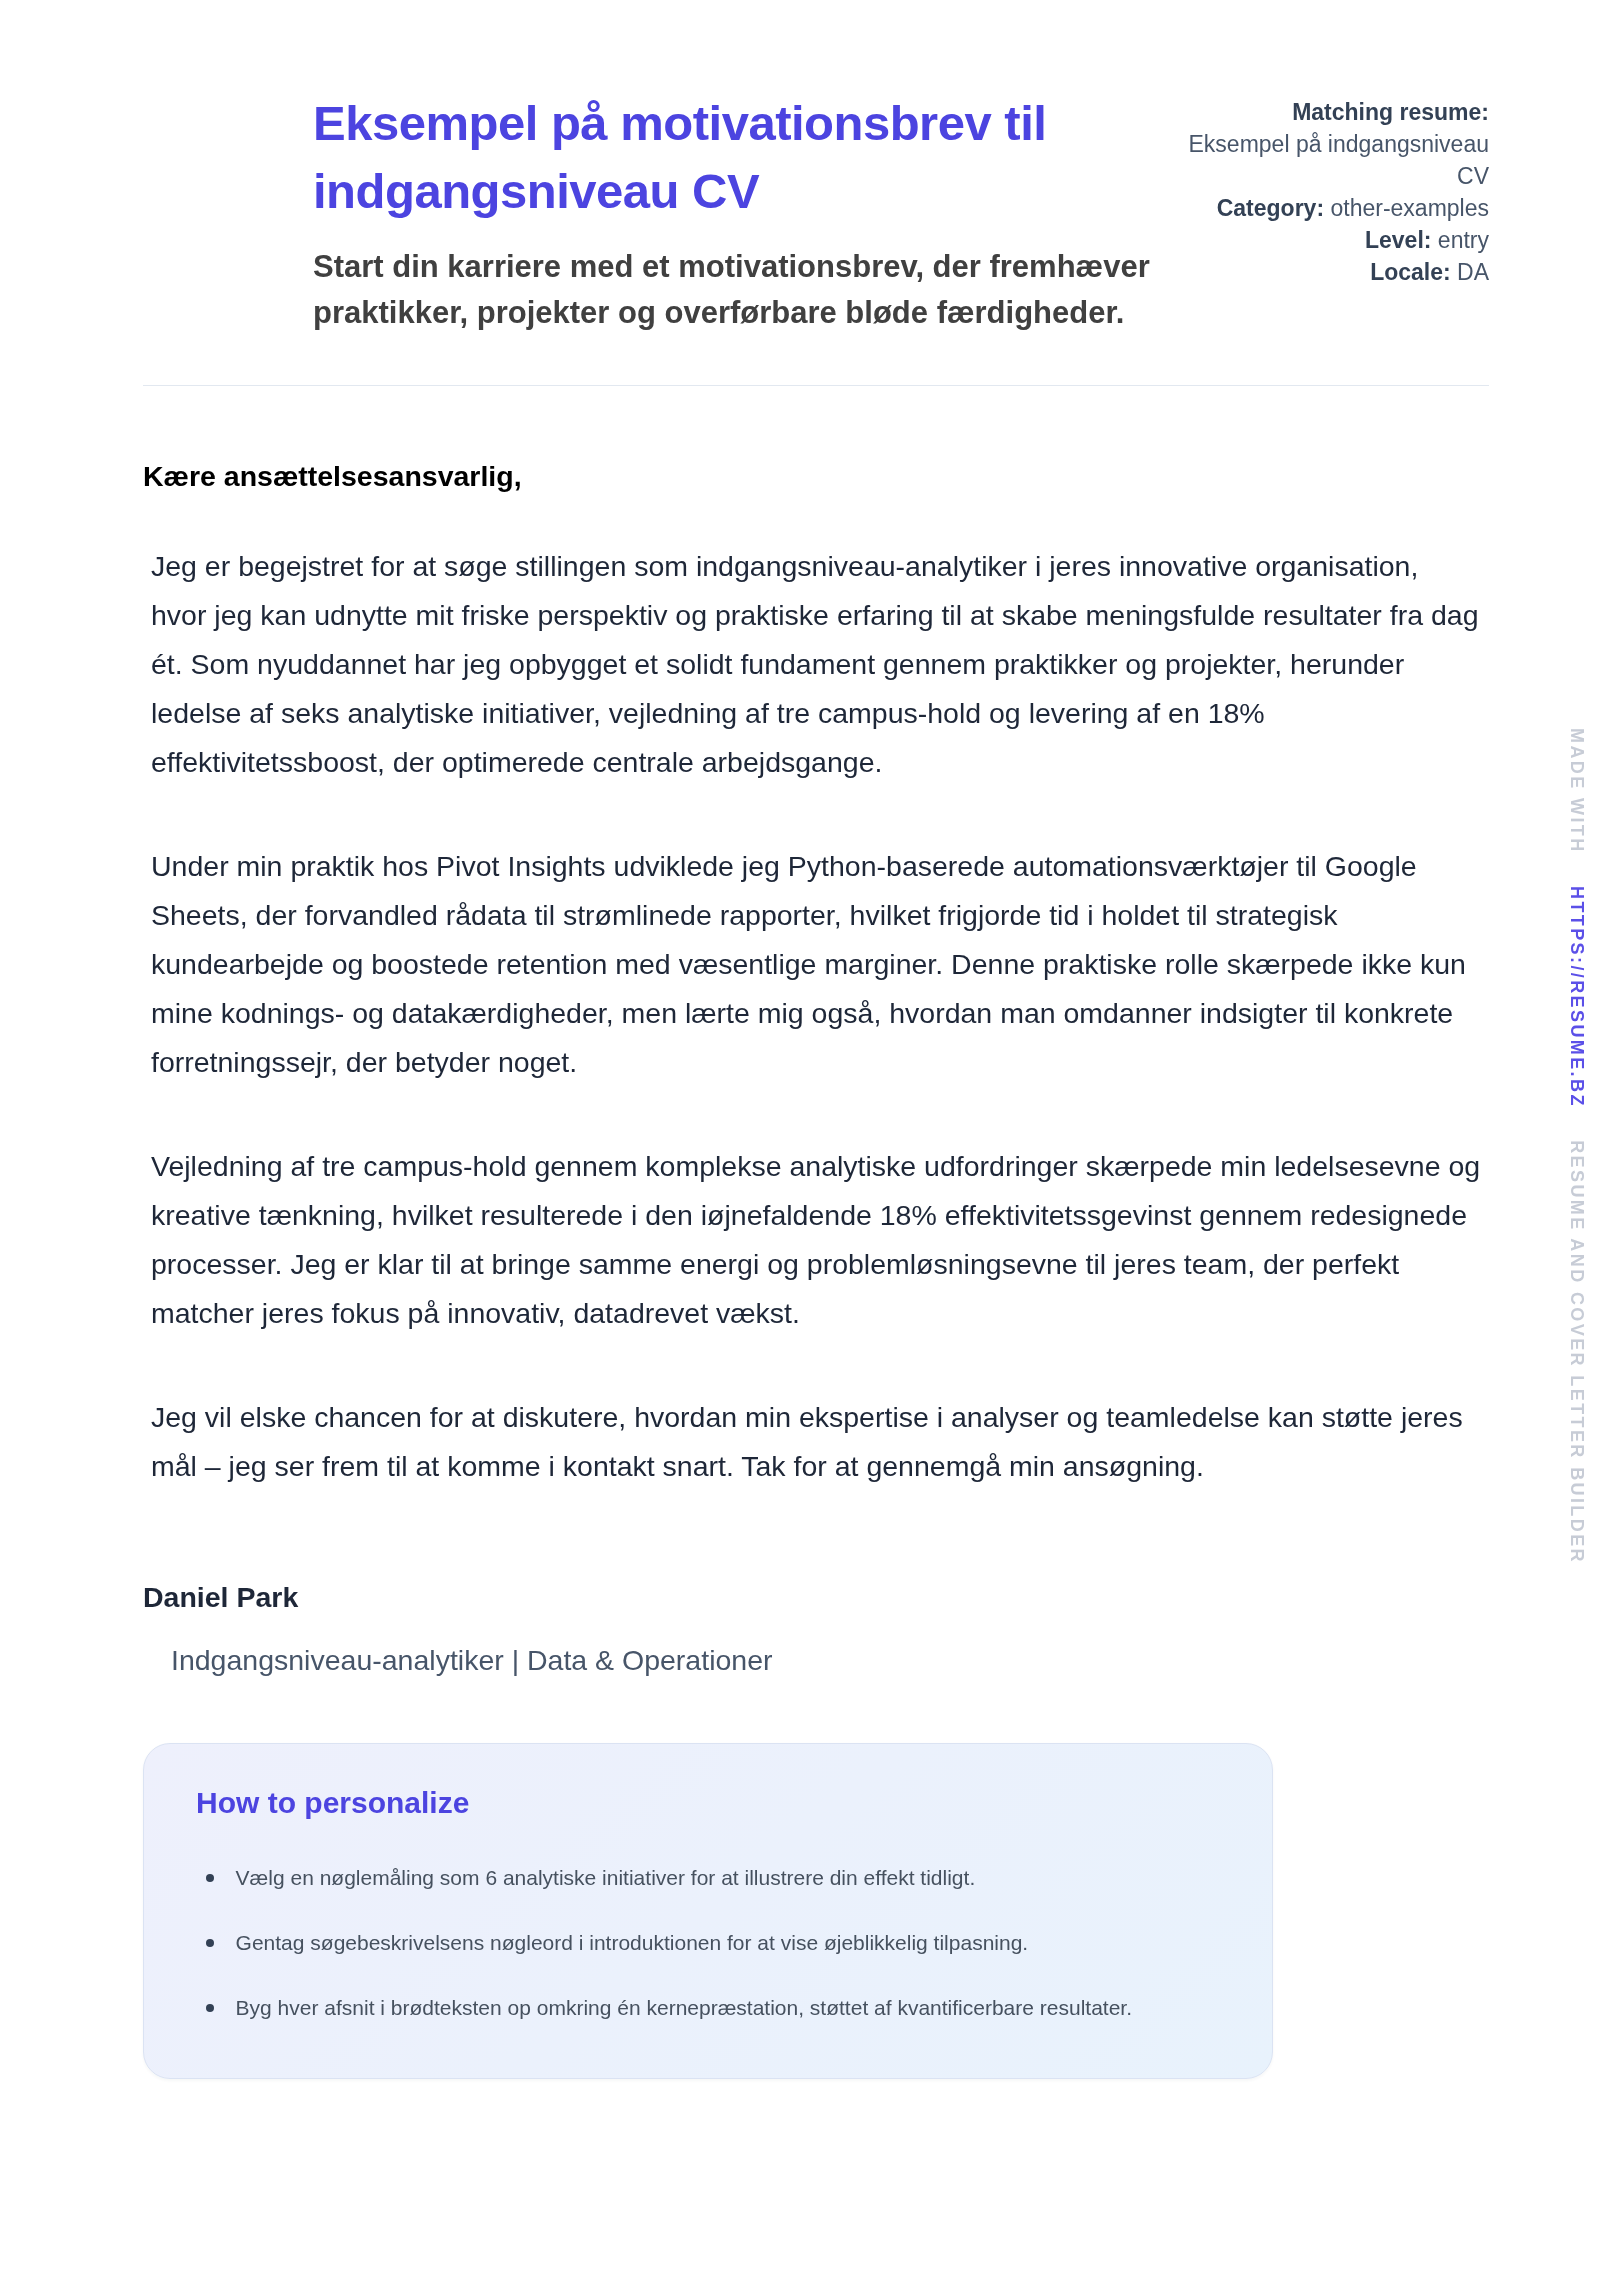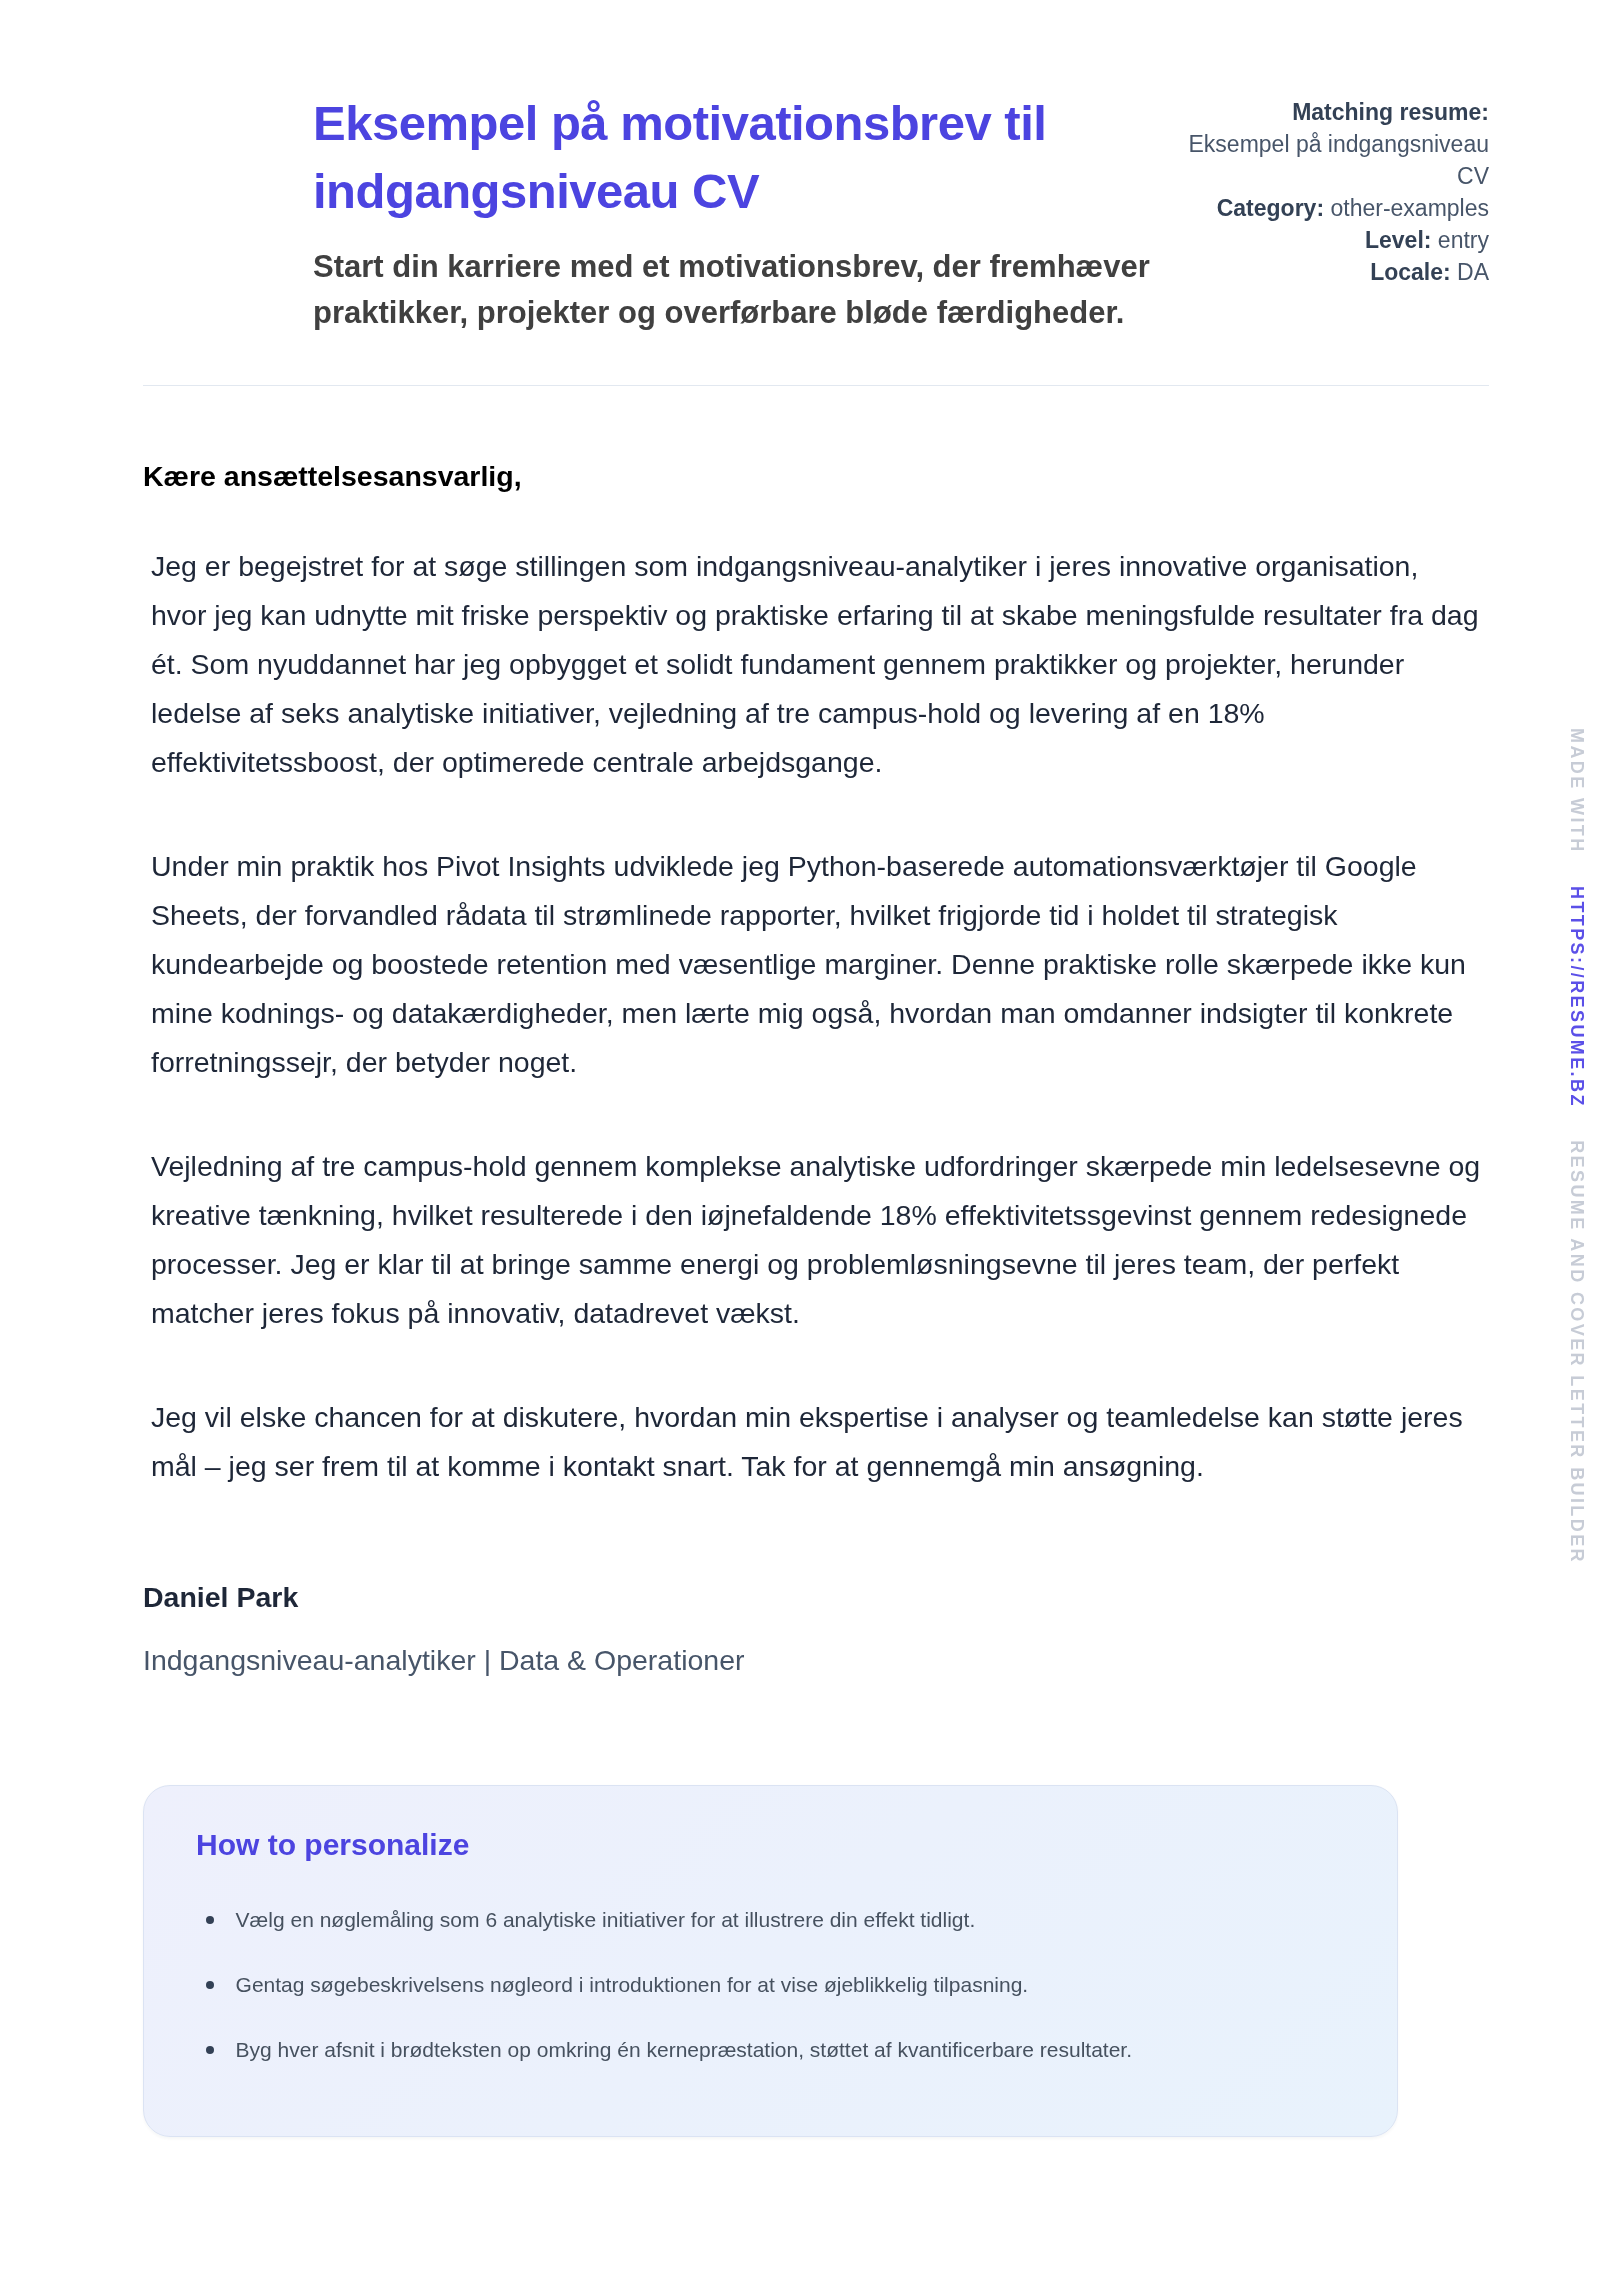--- a/index.html
+++ b/index.html
@@ -82,27 +82,28 @@
   .signature-name {
     margin-top: 90px;
     font-size: 28.5px;
     font-weight: 700;
     color: #1e2738;
   }
   .signature-title {
     margin-top: 30px;
     font-size: 28.5px;
     color: #475569;
+    margin-left: 28px;
   }
   
   .personalize-box {
-    margin-top: 108px;
-    width: 1255px;
+    margin-top: 66px;
+    width: 1130px;
     box-sizing: border-box;
-    padding: 42px 52px 62px 52px;
+    padding: 42px 52px 46px 52px;
     border-radius: 27px;
     background: linear-gradient(140deg, #eef0fc 0%, #e8f2fc 100%);
     border: 1px solid #dbe3f3;
     box-shadow: 0 1.9px 2.9px rgba(30, 41, 59, 0.04);
   }
   .personalize-heading {
     margin: 0 0 32px 0;
     font-size: 30px;
     font-weight: 700;
     color: #4c44e0;

